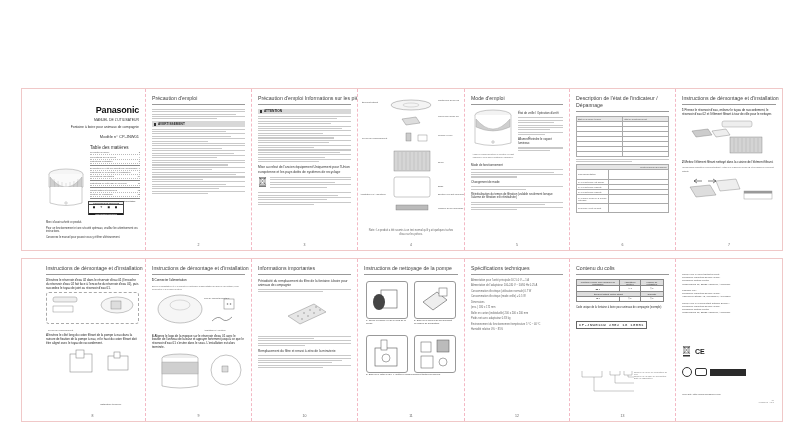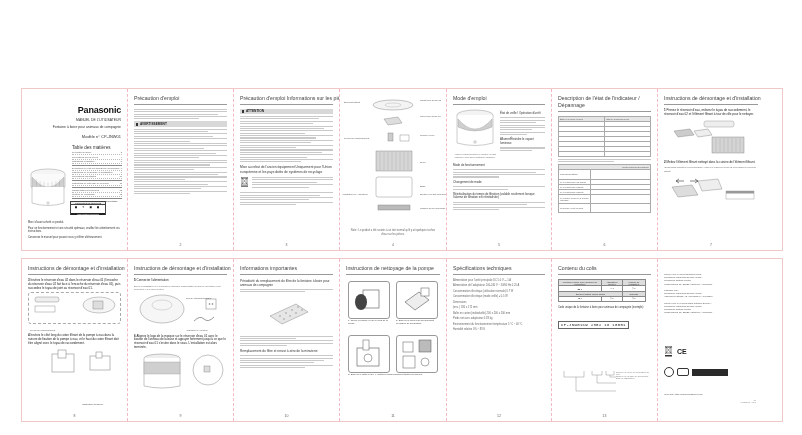--- a/index.html
+++ b/index.html
@@ -1,19 +1,19 @@
 <!DOCTYPE html>
 <html><head>
 <meta charset="utf-8">
 <style>
   html, body { margin:0; padding:0; background:#ffffff; }
   body { width:802px; height:435px; position:relative; overflow:hidden;
          font-family:"Liberation Sans", sans-serif; color:#333; }
   .sheet { position:absolute; left:21px; width:760px; border:1px solid #f0c8c8;
-           background:#fff; display:flex; }
+           background:#fff; display:flex;justify-content:flex-end; }
   .sheet.top { top:88px; height:161px; }
   .sheet.bottom { top:258px; height:162px; }
   .panel { position:relative; flex:0 0 auto; height:100%; box-sizing:border-box;
            border-right:1px dashed #f3b8c4; padding:6px 6px 4px 6px; overflow:hidden; }
   .panel:last-child { border-right:none; }
   .w106 { width:106px; } .w105 { width:105px; } .w107 { width:107px; }
   .ptitle { font-size:5.2px; color:#444; padding-bottom:2px; border-bottom:1.2px solid #999;
             margin-bottom:4px; white-space:nowrap; line-height:1.3; }
   .pnum { position:absolute; bottom:3px; left:0; right:0; text-align:center; font-size:3.5px; color:#666; }
   .txt { font-size:2.6px; line-height:1.35; color:#666; margin:0 0 2px 0; }

